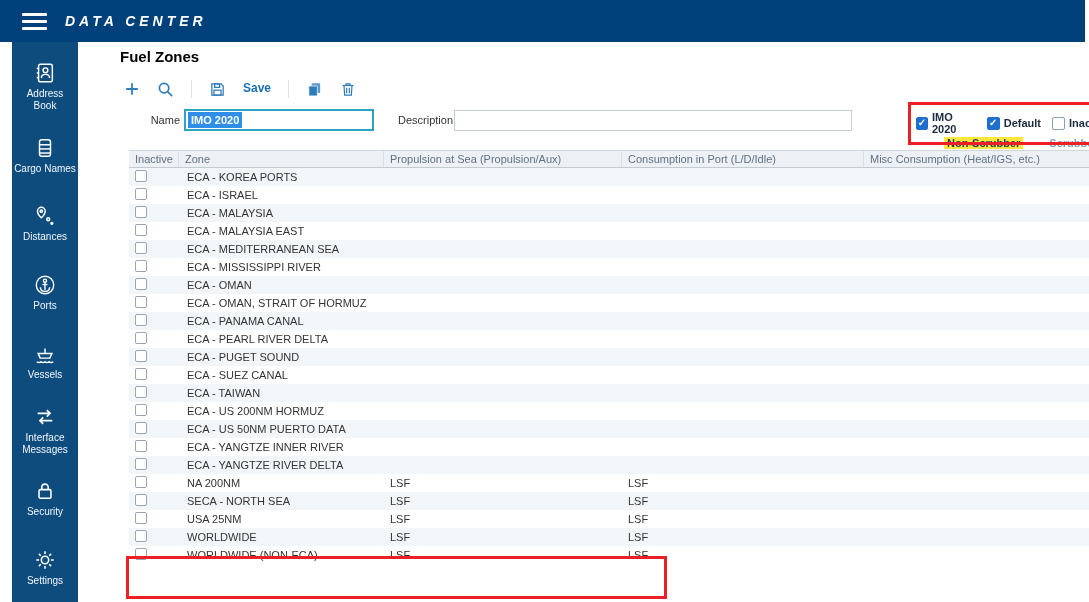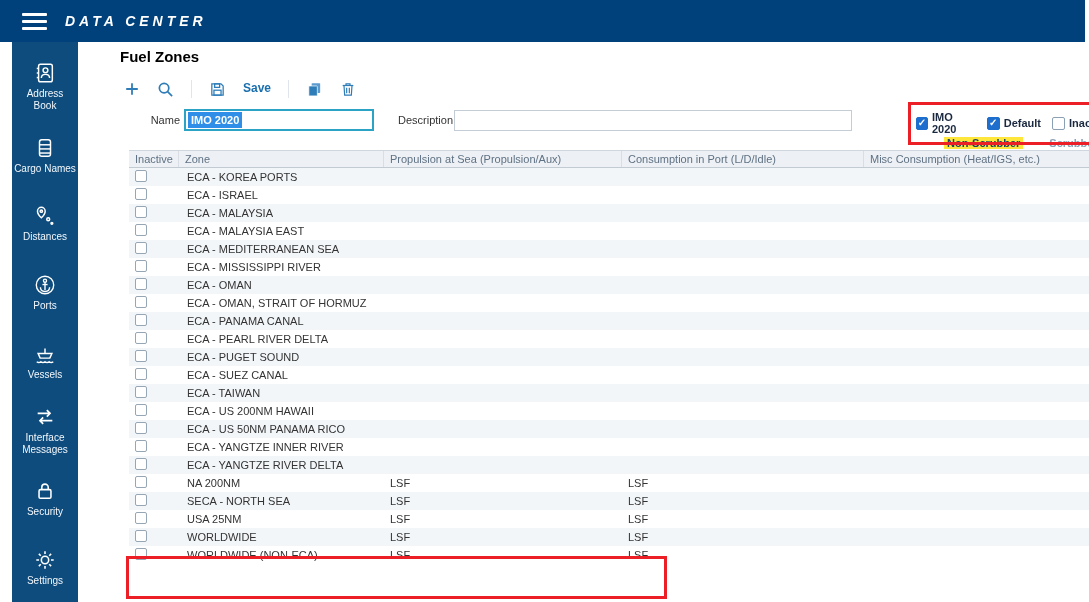--- a/index.html
+++ b/index.html
@@ -340,28 +340,28 @@
           </div>
           <div class="trow">
             <div class="td c0"><span class="rowcb"></span></div>
             <div class="td c1">ECA - TAIWAN</div>
             <div class="td c2"></div>
             <div class="td c3"></div>
             <div class="td c4"></div>
           </div>
           <div class="trow">
             <div class="td c0"><span class="rowcb"></span></div>
-            <div class="td c1">ECA - US 200NM HAWAII</div>
-            <div class="td c2"></div>
-            <div class="td c3"></div>
-            <div class="td c4"></div>
-          </div>
-          <div class="trow">
-            <div class="td c0"><span class="rowcb"></span></div>
-            <div class="td c1">ECA - US 50NM PANAMA RICO</div>
+            <div class="td c1">ECA - US 200NM HORMUZ</div>
+            <div class="td c2"></div>
+            <div class="td c3"></div>
+            <div class="td c4"></div>
+          </div>
+          <div class="trow">
+            <div class="td c0"><span class="rowcb"></span></div>
+            <div class="td c1">ECA - US 50NM PUERTO DATA</div>
             <div class="td c2"></div>
             <div class="td c3"></div>
             <div class="td c4"></div>
           </div>
           <div class="trow">
             <div class="td c0"><span class="rowcb"></span></div>
             <div class="td c1">ECA - YANGTZE INNER RIVER</div>
             <div class="td c2"></div>
             <div class="td c3"></div>
             <div class="td c4"></div>

